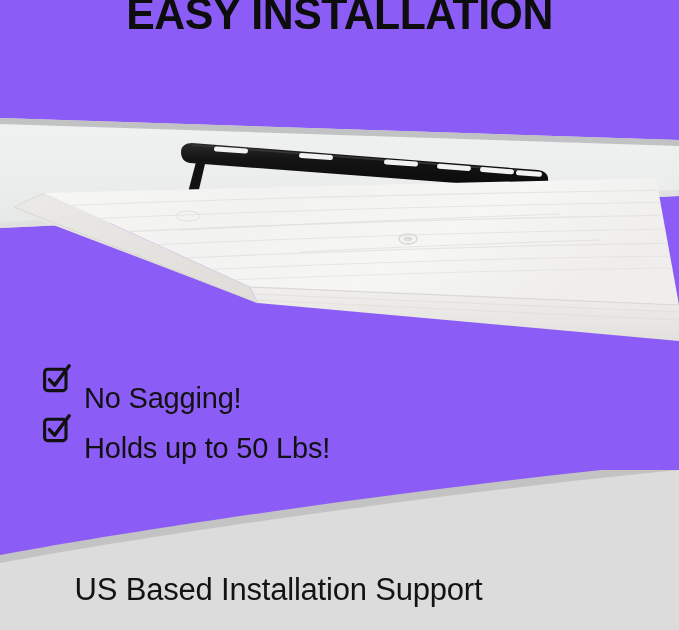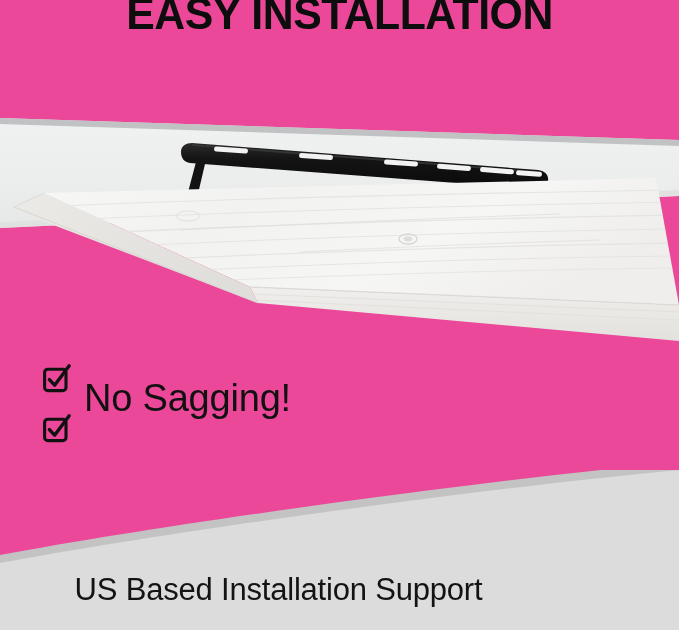--- a/index.html
+++ b/index.html
@@ -8,21 +8,21 @@
     padding: 0;
     background: #ffffff;
   }
   body {
     font-family: "Liberation Sans", sans-serif;
   }
   #stage {
     position: relative;
     width: 679px;
     height: 630px;
-    background: #ec4899;
+    background: #8b5cf6;
     overflow: hidden;
   }
 
   
   .title {
     position: absolute;
     top: -9px;
     left: 0;
     width: 679px;
     text-align: center;
@@ -63,21 +63,21 @@
     flex: 0 0 auto;
     width: 30px;
     height: 30px;
     margin-right: 12px;
     position: relative;
     top: 1px;
   }
   .check-icon svg { display: block; }
   .feature-label {
     font-family: "Liberation Sans", sans-serif;
-    font-size: 38px;
+    font-size: 29px;
     font-weight: 400;
     color: #111111;
     letter-spacing: -0.2px;
     white-space: nowrap;
     margin-top: 43px;
   }
 
   
   .banner {
     position: absolute;
@@ -228,20 +228,21 @@
       <span class="feature-label">No Sagging!</span>
     </div>
 
     <div class="feature-row">
       <span class="check-icon">
         <svg width="30" height="30" viewBox="0 0 30 30" xmlns="http://www.w3.org/2000/svg">
           <rect x="2.6" y="6.2" width="21.4" height="21.4" rx="3.2" fill="none" stroke="#111111" stroke-width="3.1"></rect>
           <path d="M7.4 16.6 L12.6 22.2 L27.2 2.8" fill="none" stroke="#111111" stroke-width="3.4" stroke-linecap="round" stroke-linejoin="round"></path>
         </svg>
       </span>
+      <span class="feature-label">Holds up to 50 Lbs!</span>
     </div>
 
 
   </div>
 
   <div class="banner">
     <svg width="679" height="160" viewBox="0 0 679 160" xmlns="http://www.w3.org/2000/svg">
 
       <path d="M0,85 C180,52 470,12 679,-8 L679,160 L0,160 Z" fill="#c3c3c3"></path>
 

